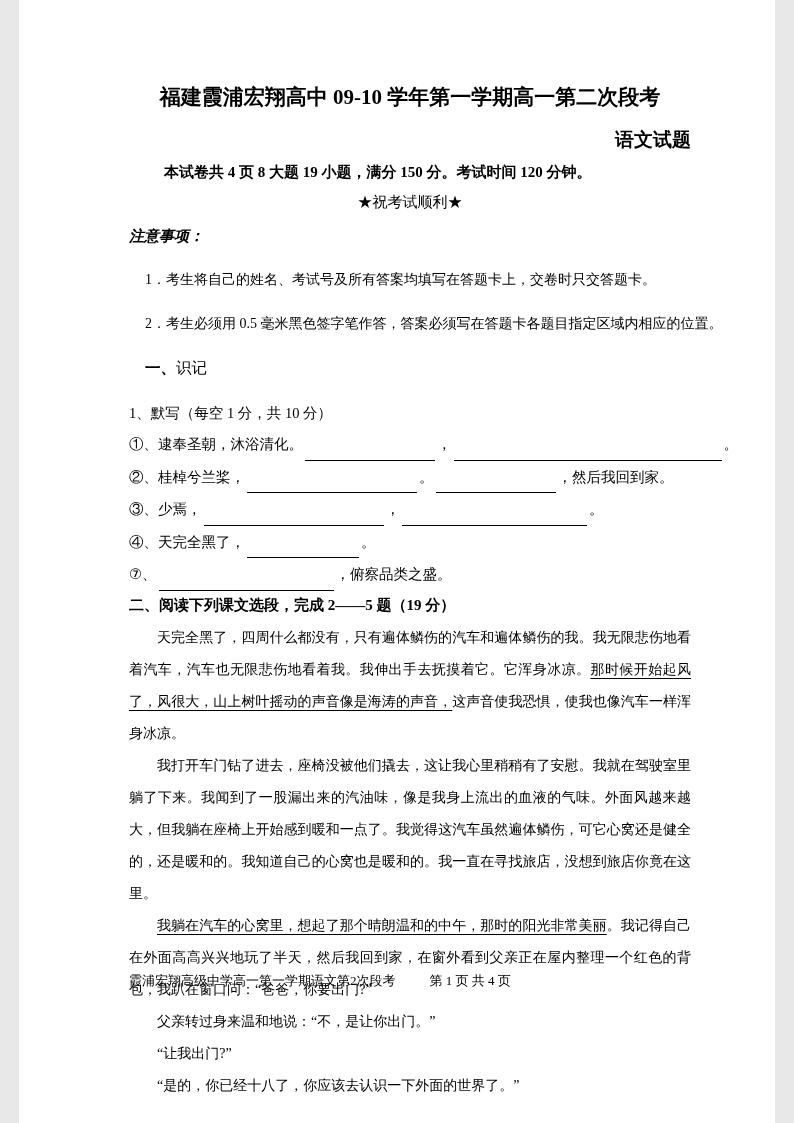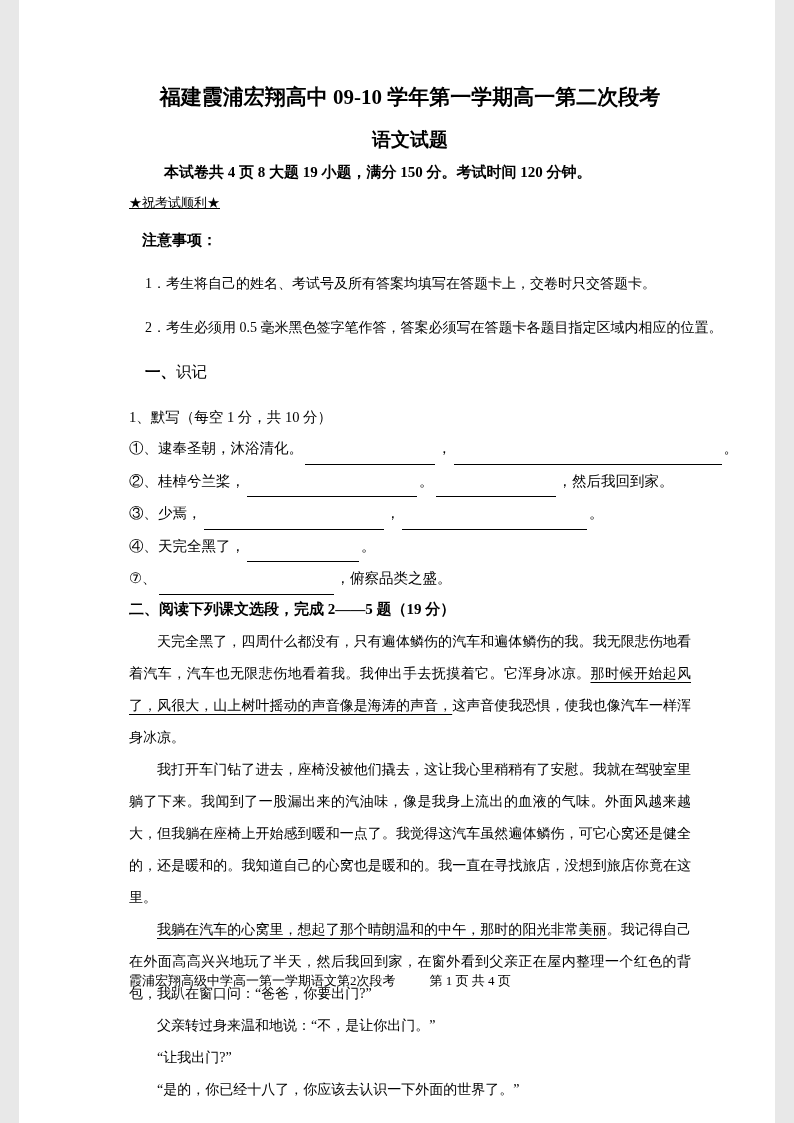--- a/index.html
+++ b/index.html
@@ -9,24 +9,24 @@
     height: 1123px;
     margin: 0 auto;
     background: #ffffff;
     box-sizing: border-box;
     padding: 84px 84px 0 110px;
     overflow: hidden;
     font-family: "Liberation Serif", "DejaVu Serif", serif;
     color: #000000;
   }
   .doc-title    { font-size: 21px; font-weight: bold; text-align: center; line-height: 27px; margin: 0 0 17px 0; white-space: nowrap; }
-  .doc-subtitle { font-size: 19px; font-weight: bold; text-align: center; line-height: 24px; margin: 0 0 9px 0; }
+  .doc-subtitle { font-size: 19px; font-weight: bold; text-align: right; line-height: 24px; margin: 0 0 9px 0; }
   .exam-info    { font-size: 15px; font-weight: bold; line-height: 22px; margin: 0 0 9px 0; text-indent: 35px; white-space: nowrap; }
-  .blessing     { font-size: 13px; text-align: left; line-height: 21px; margin: 0 0 9px 0; text-decoration: underline; }
-  .notice-heading { font-size: 15px; font-weight: bold; line-height: 28px; margin: 13px; }
+  .blessing     { font-size: 15px; text-align: center; line-height: 21px; margin: 0 0 9px 0; }
+  .notice-heading { font-size: 15px; font-weight: bold; line-height: 28px; margin: 0; font-style: italic; }
   .notice-item    { font-size: 14px; line-height: 28px; margin: 16px; white-space: nowrap; }
   .sec-heading    { font-size: 15.5px; font-weight: bold; line-height: 28px; margin: 16px; white-space: nowrap; }
   .sec-heading .reg { font-weight: normal; }
   .q-label  { font-size: 14.5px; line-height: 30px; margin: 0; }
   .q-item   { font-size: 14.5px; line-height: 32.5px; margin: 0; white-space: nowrap; }
   .blank {
     display: inline-block;
     border-bottom: 1px solid #000;
     height: 15px;
     vertical-align: bottom;

